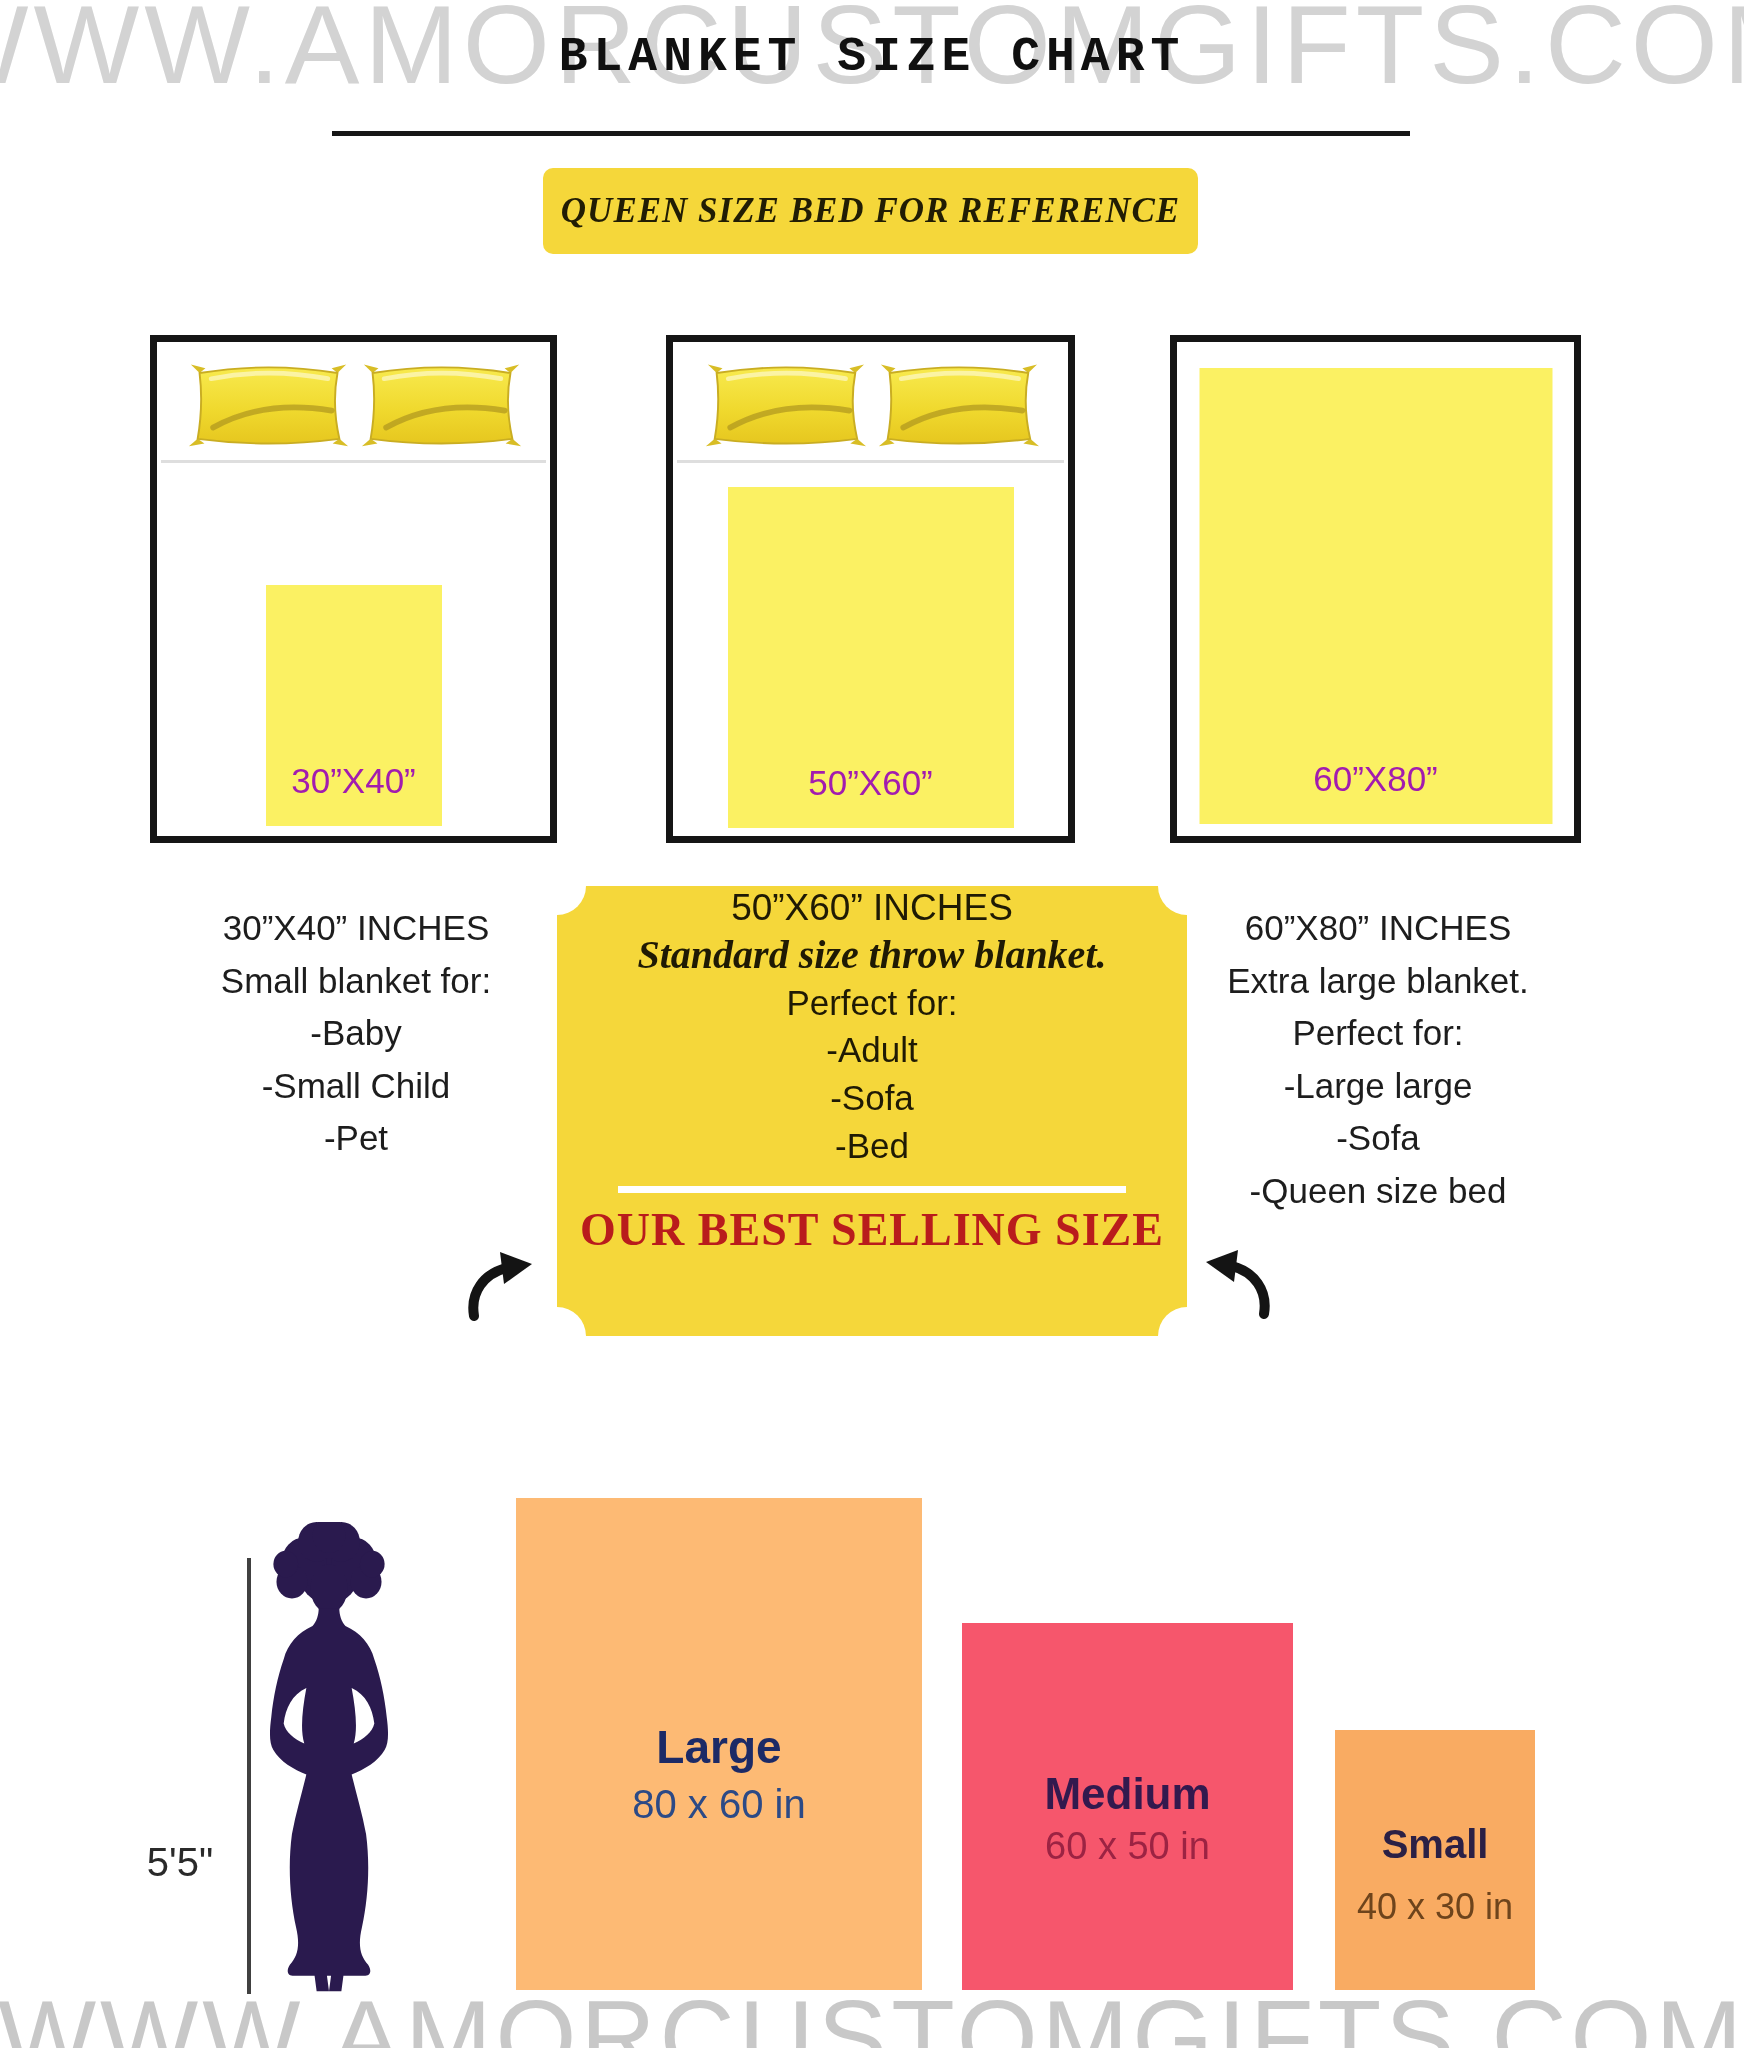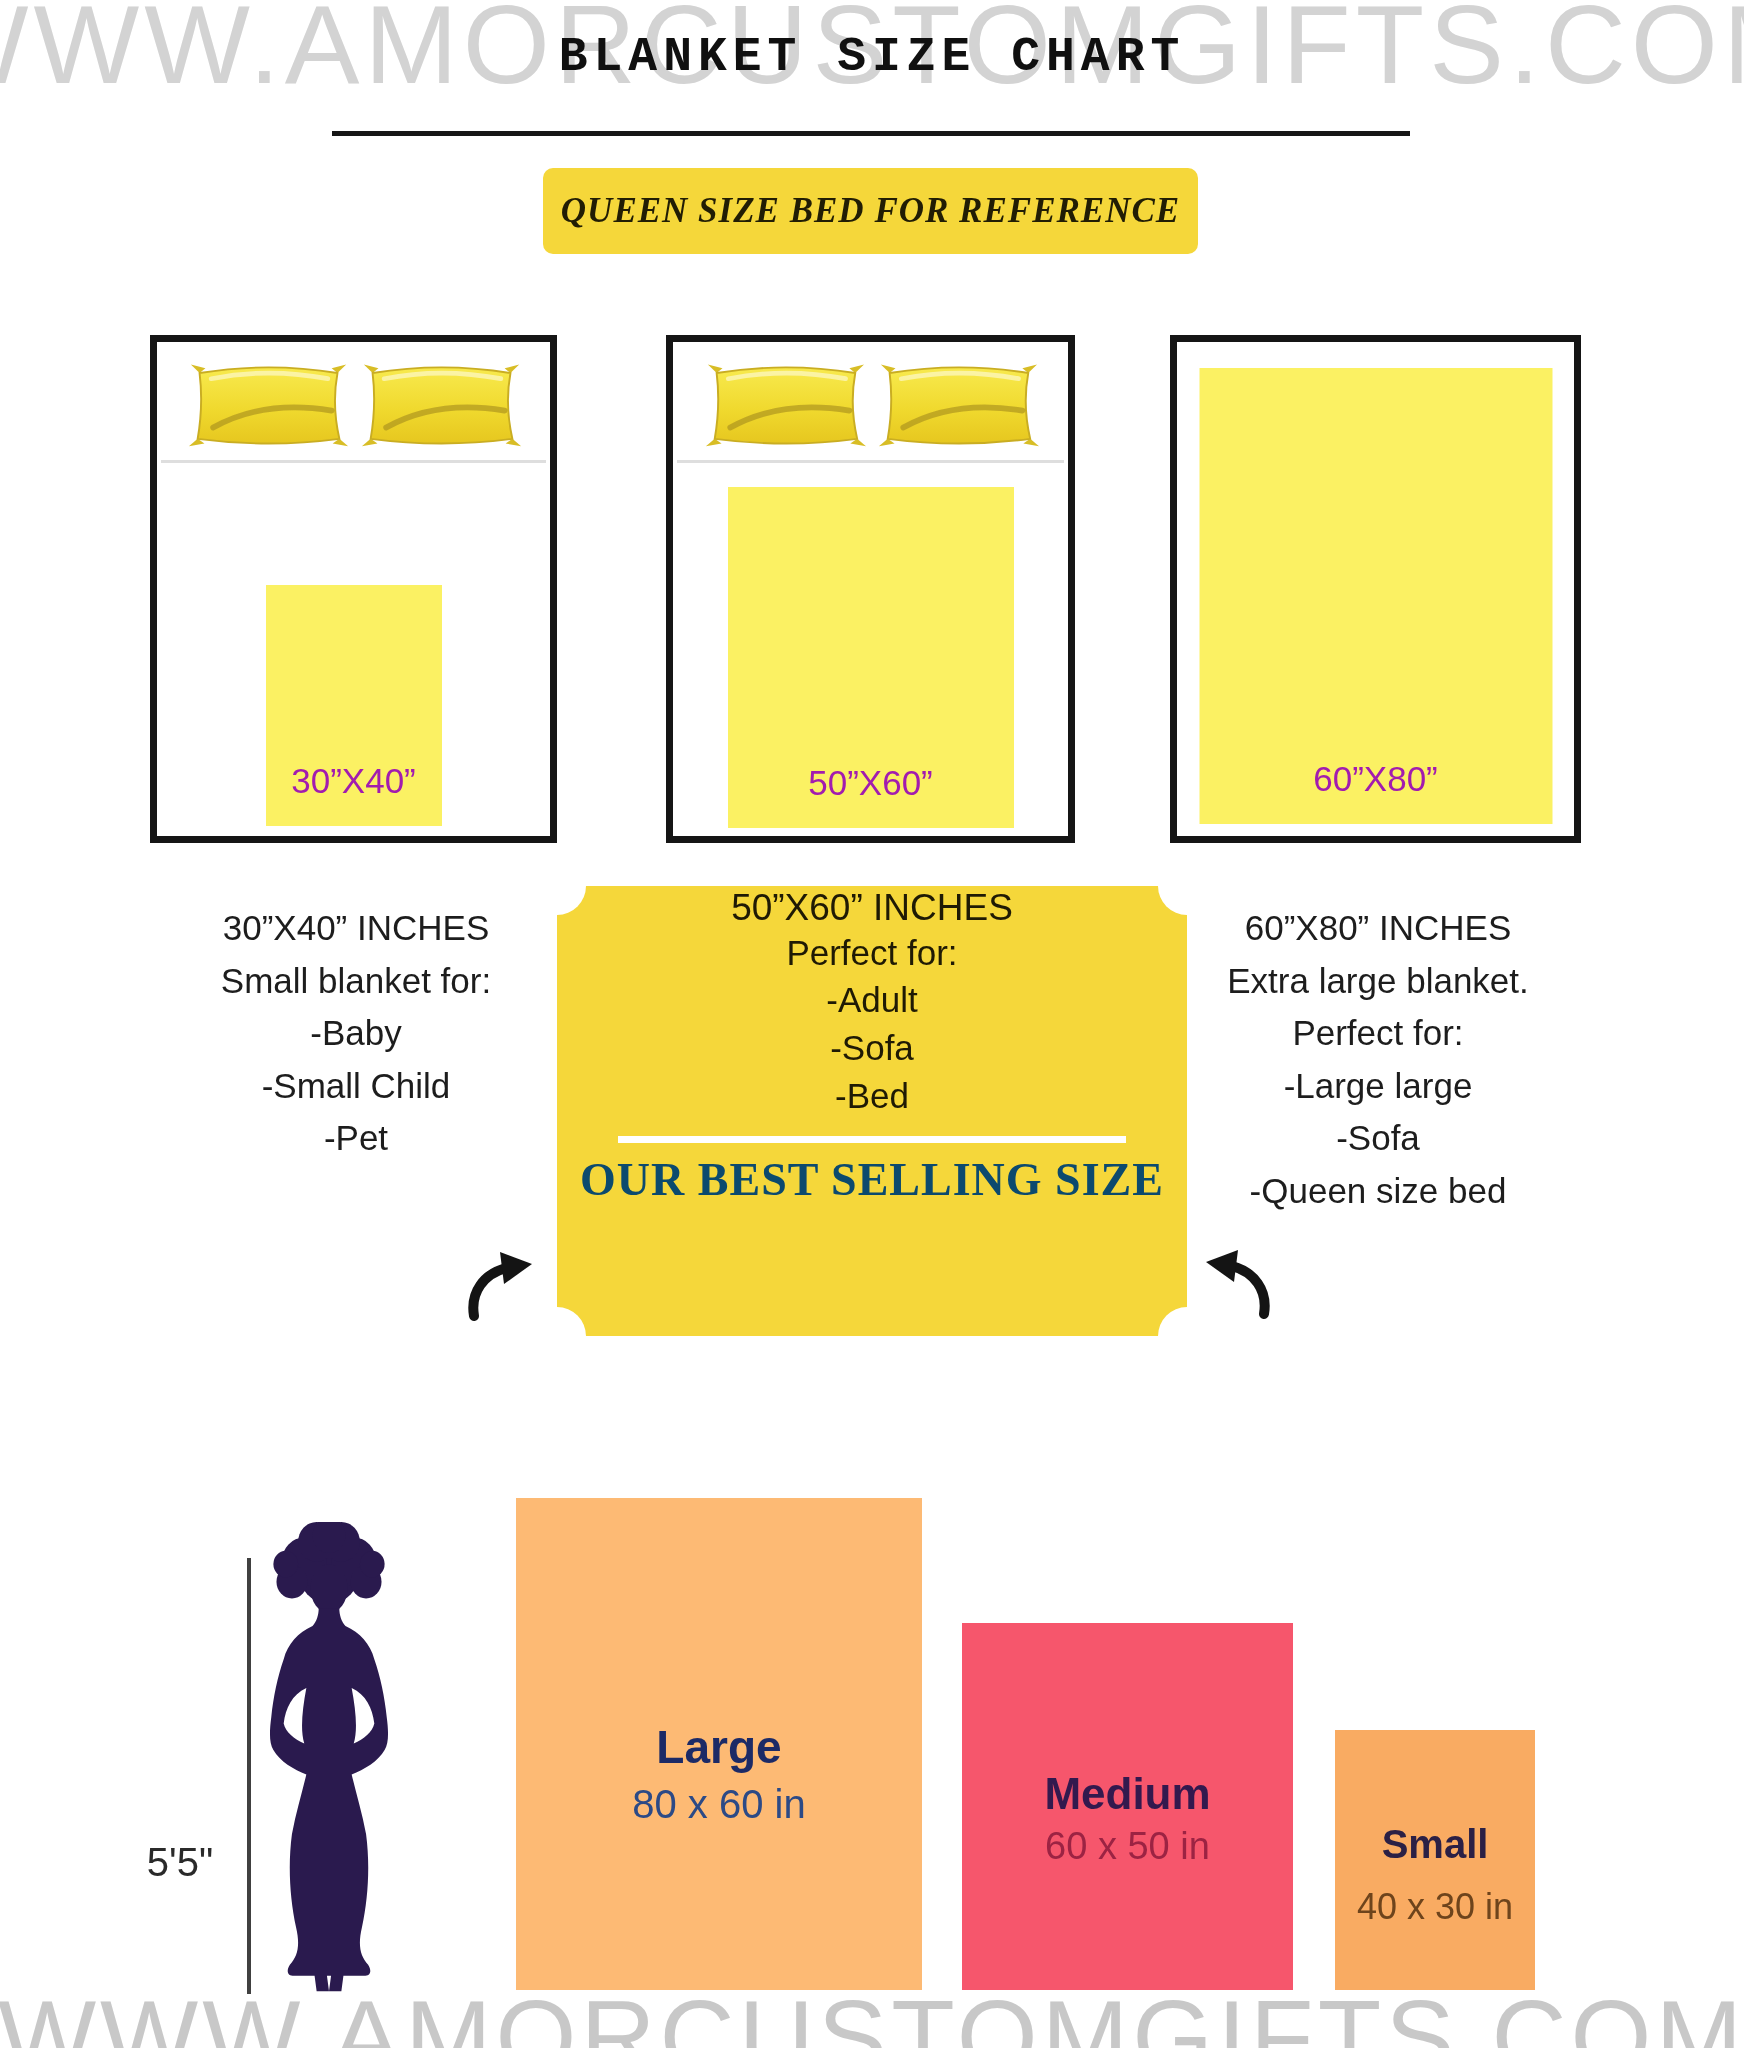--- a/index.html
+++ b/index.html
@@ -50,21 +50,21 @@
   .scoop.tl{left:-29px;top:-29px;} .scoop.tr{right:-29px;top:-29px;}
   .scoop.bl{left:-29px;bottom:-29px;} .scoop.br{right:-29px;bottom:-29px;}
   .plaque-inner{position:absolute;inset:0;display:flex;flex-direction:column;align-items:center;
       color:#1f1a04;}
   .plq-title{font-size:37px;line-height:44px;}
   .plq-sub{font-family:"Liberation Serif",serif;font-weight:bold;font-style:italic;font-size:40px;line-height:50px;}
   .plq-for{font-size:35px;line-height:46px;}
   .plq-item{font-size:35px;line-height:48px;}
   .plq-divider{width:508px;height:7px;background:#ffffff;margin-top:16px;}
   .plq-footer{font-family:"Liberation Serif",serif;font-weight:bold;font-size:46px;letter-spacing:1px;
-      color:#0c4a6e;margin-top:10px;}
+      color:#b91c1c;margin-top:10px;}
 
   .arrow{position:absolute;z-index:3;}
   .arrow-left{left:460px;top:1248px;}
   .arrow-right{left:1198px;top:1246px;}
 
   
   .vline{position:absolute;left:247px;top:1558px;width:4px;height:436px;background:#404040;z-index:2;}
   .height-label{position:absolute;left:128px;top:1840px;width:104px;text-align:center;
       font-size:40px;color:#2a2a2a;z-index:2;}
   .woman{position:absolute;left:226px;top:1522px;width:206px;height:476px;z-index:2;}
@@ -165,20 +165,21 @@
     <div>-Pet</div>
   </div>
 
   <div class="plaque">
     <div class="scoop tl"></div>
     <div class="scoop tr"></div>
     <div class="scoop bl"></div>
     <div class="scoop br"></div>
     <div class="plaque-inner">
       <div class="plq-title">50”X60” INCHES</div>
+      <div class="plq-sub">Standard size throw blanket.</div>
       <div class="plq-for">Perfect for:</div>
       <div class="plq-item">-Adult</div>
       <div class="plq-item">-Sofa</div>
       <div class="plq-item">-Bed</div>
       <div class="plq-divider"></div>
       <div class="plq-footer">OUR BEST SELLING SIZE</div>
     </div>
   </div>
 
   <div class="sizecol col-right">

